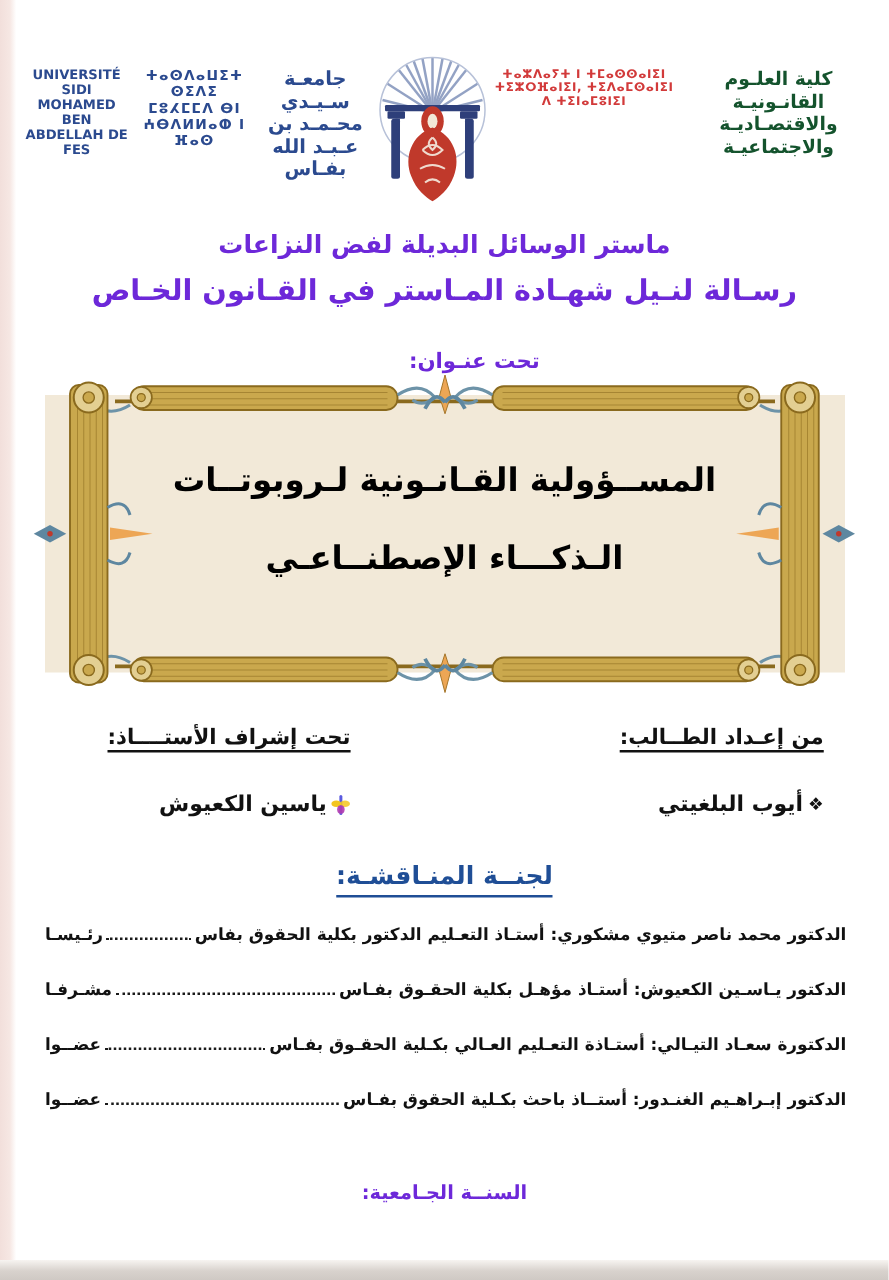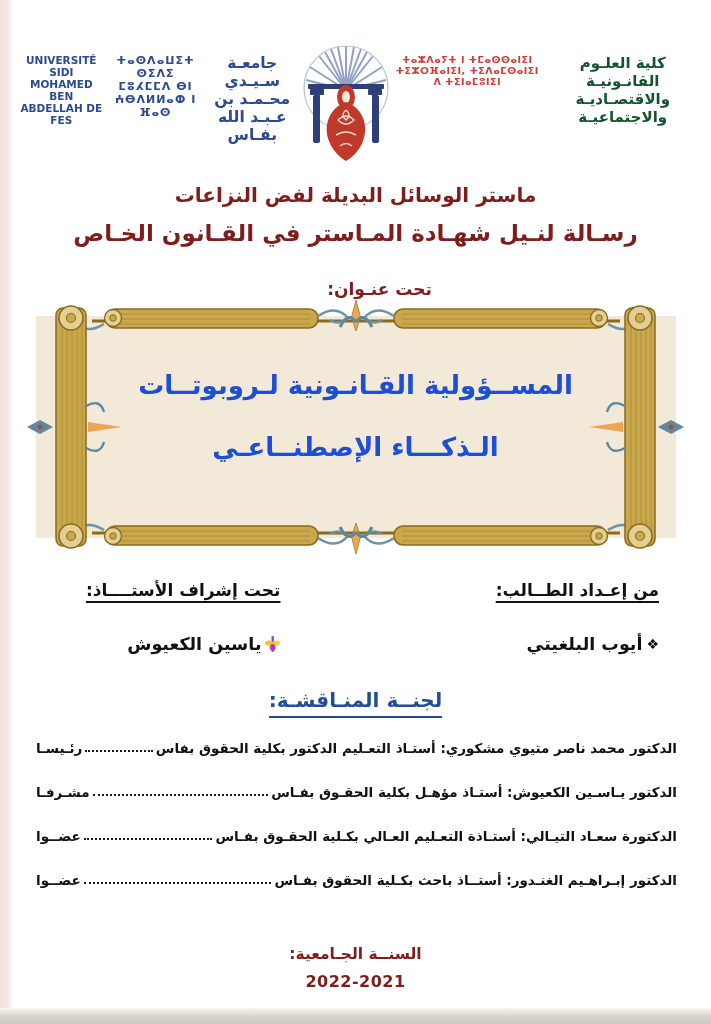--- a/index.html
+++ b/index.html
@@ -23,30 +23,30 @@
   .fac-block  { width:302px; padding-top:14px; }
   .univ-block .ar { color:#2b4a8f; font-size:15.5px; font-weight:bold; }
   .univ-block .tif { color:#2b4a8f; font-size:11px; font-weight:bold; letter-spacing:1px; }
   .univ-block .fr { color:#2b4a8f; font-size:10.5px; font-weight:bold; }
   .fac-block .ar { color:#14532d; font-size:15px; font-weight:bold; }
   .fac-block .tif { color:#d23a3a; font-size:9.5px; font-weight:bold; letter-spacing:0.5px; }
   .fac-block .fr { color:#d23a3a; font-size:9.5px; font-weight:bold; }
   .logo-wrap { width:92px; height:126px; flex:0 0 auto; margin:0 2px; }
 
   
-  .center-line { position:absolute; left:0; width:711px; text-align:center; color:#7f1d1d; font-weight:bold; }
+  .center-line { position:absolute; left:0; width:711px; text-align:center; color:#6d28d9; font-weight:bold; }
   .master-line { top:183px; font-size:20px; }
   .thesis-line { top:220px; font-size:23px; }
   .under-title { top:279px; font-size:17px;margin-left:24px; }
 
   
   .frame { position:absolute; top:296px; left:0; width:711px; height:292px; }
   .frame svg { position:absolute; inset:0; }
   .frame-title { position:absolute; top:58px; left:90px; right:90px; text-align:center;
-    font-size:26px; font-weight:bold; color:#1d4ed8; line-height:62px; }
+    font-size:26px; font-weight:bold; color:#000000; line-height:62px; }
 
   
   .attrib-col { position:absolute; top:580px; font-weight:bold; color:#111;margin-left:24px; }
   .student-col { right:52px; text-align:right; }
   .supervisor-col { left:62px; text-align:right; }
   .attrib-heading { font-size:17px; text-decoration:underline; text-underline-offset:5px;
     text-decoration-thickness:1.5px; }
   .attrib-name { margin-top:34px; font-size:17.5px; display:flex; align-items:center; gap:4px; justify-content:flex-start; }
   .flower-icon svg { display:block; }
 
@@ -281,16 +281,15 @@
       <span class="member-role">عضــوا</span>
     </div>
     <div class="member-row">
       <span class="member-name">الدكتور إبـراهـيم الغنـدور: أستــاذ باحث بكـلية الحقوق بفـاس</span>
       <span class="leader"></span>
       <span class="member-role">عضــوا</span>
     </div>
   </div>
 
   <div class="center-line year-label" dir="rtl">السنــة الجـامعية:</div>
-  <div class="center-line year-value" dir="ltr">2022-2021</div>
 
   <div class="bottom-edge"></div>
 </div>
 
 </body></html>

